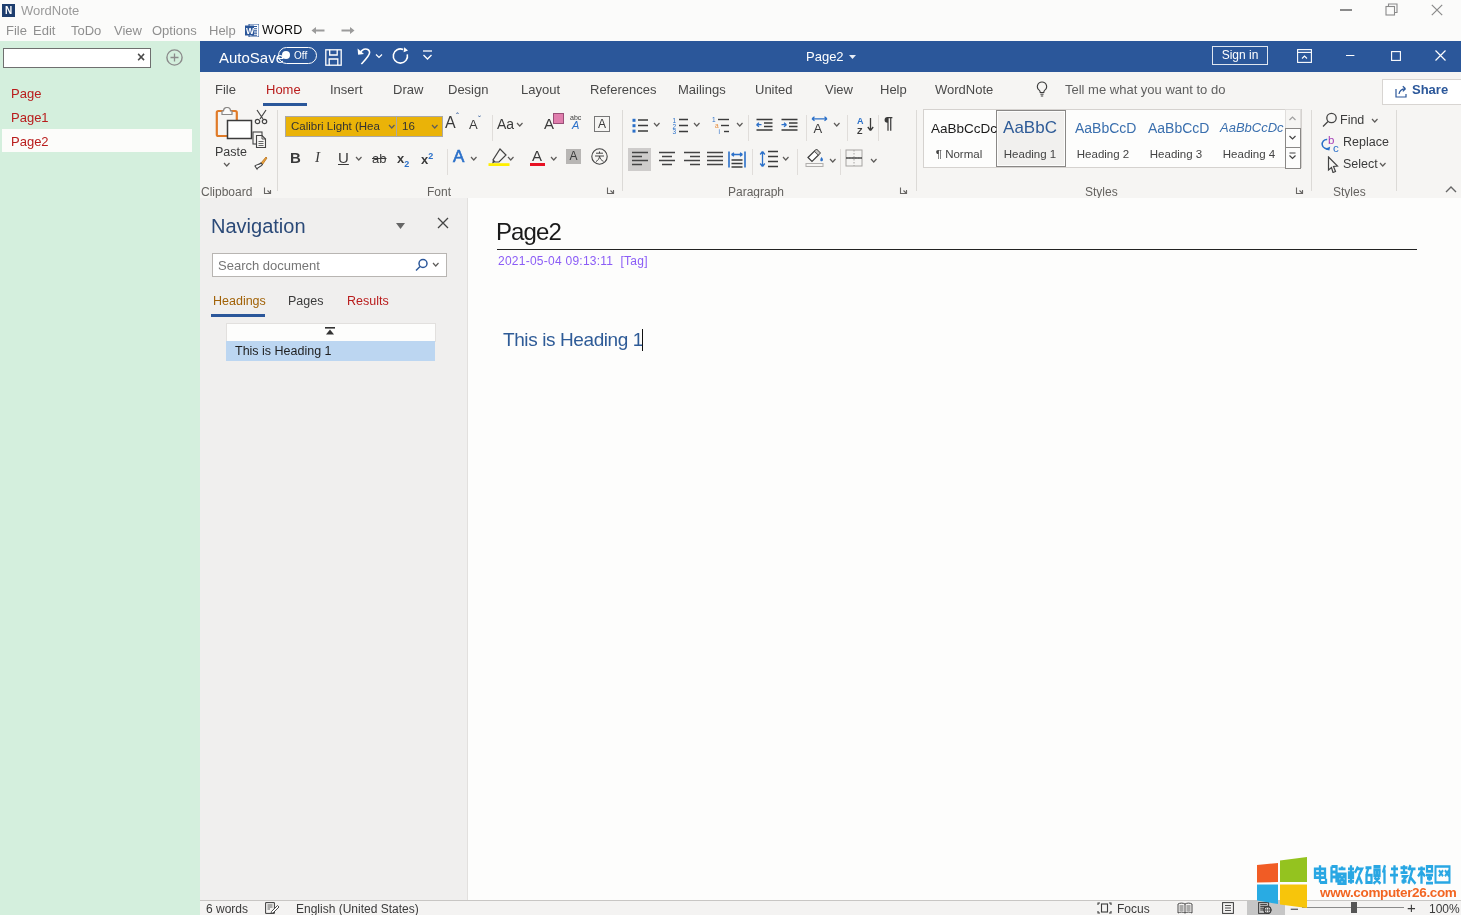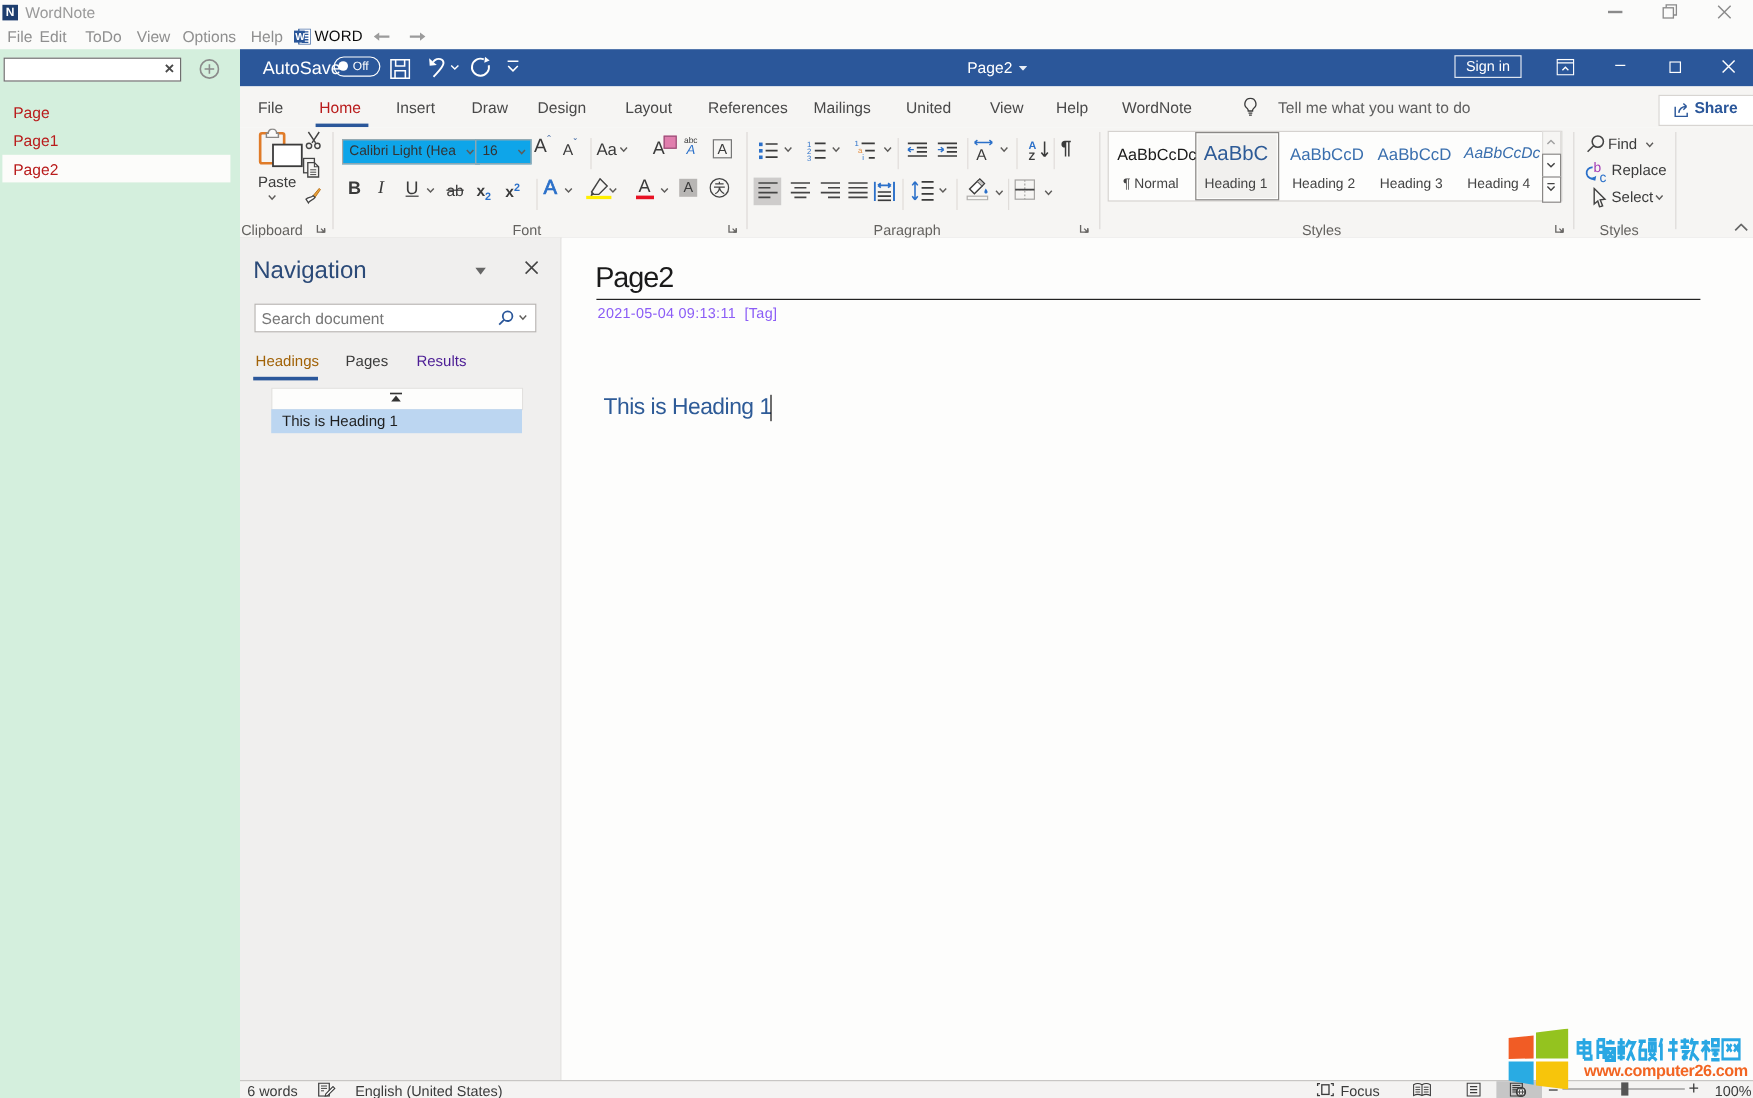--- a/index.html
+++ b/index.html
@@ -13,21 +13,21 @@
 #sidebar{left:0;top:41px;width:200px;height:874px;background:#d4efdd}
 #sb-search{left:3px;top:7px;width:146px;height:18px;background:#fff;border:1px solid #6f6f6f}
 #sb-x{left:137px;top:8px;font-size:14px;color:#4a4a4a;font-weight:bold}
 .sbitem{left:11px;font-size:13px;color:#b91c1c}
 #sb-row{left:2px;top:88px;width:190px;height:23px;background:#fcfcfa}
 
 #titlebar{left:200px;top:41px;width:1261px;height:31px;background:#2b579a;color:#fff}
 #tabrow{left:200px;top:72px;width:1261px;height:34px;background:#f6f5f3}
 #ribbon{left:200px;top:106px;width:1261px;height:92px;background:#f6f5f3;border-bottom:1px solid #d5d2cf}
 .rtab{top:10px;font-size:13px;color:#494949}
-.combo{height:19px;background:#0ea5e9;border:1px solid #aaa8a6;font-size:11.5px;color:#333;line-height:19px;padding-left:5px;white-space:nowrap;overflow:hidden}
+.combo{height:19px;background:#eab308;border:1px solid #aaa8a6;font-size:11.5px;color:#333;line-height:19px;padding-left:5px;white-space:nowrap;overflow:hidden}
 .fico{color:#3b3b3b}
 .rlab{font-size:12.5px;color:#3b3b3b}
 .stysamp{text-align:center;white-space:nowrap}
 .stylab{font-size:11.5px;color:#444;text-align:center}
 .car{width:7px;height:5px;overflow:visible}
 .laun{width:8px;height:8px;overflow:visible}
 .ali{width:16px;height:14px;overflow:visible}
 .rsep{width:1px;top:4px;height:81px;background:#dcdad7}
 .glabel{top:79px;font-size:12px;color:#64625f}
 #navpane{left:200px;top:198px;width:267px;height:703px;background:#f0efee;border-right:1px solid #e2e0de}
@@ -435,21 +435,21 @@
   <div class="a" style="left:18px;top:60px;font-size:13px;color:#767676">Search document</div>
   <svg class="a" style="left:215px;top:60px" width="14" height="14" viewBox="0 0 14 14" fill="none" stroke="#2b579a" stroke-width="1.5">
       <circle cx="8" cy="5.5" r="4"></circle>
       <path d="M5 8.5 L1 12.5"></path>
     </svg>
   <svg class="a car" style="left:233px;top:65px">
       <use href="#caret"></use>
     </svg>
   <div class="a" style="left:13px;top:96px;font-size:12.5px;font-weight:normal;color:#a16207">Headings</div>
   <div class="a" style="left:88px;top:96px;font-size:12.5px;color:#3b3b3b">Pages</div>
-  <div class="a" style="left:147px;top:96px;font-size:12.5px;color:#4c1d95">Results</div>
+  <div class="a" style="left:147px;top:96px;font-size:12.5px;color:#b91c1c">Results</div>
   <div class="a" style="left:11px;top:116px;width:54px;height:3px;background:#2b579a"></div>
   <div class="a" style="left:26px;top:125px;width:208px;height:17px;background:#fdfdfc;border:1px solid #e2e0de"></div>
   <svg class="a" style="left:125px;top:129px" width="10" height="8" viewBox="0 0 10 8">
       <rect x="0" y="0" width="10" height="1.6" fill="#333"></rect>
       <path d="M5 2.5 L9 7.5 H1 Z" fill="#333"></path>
     </svg>
   <div class="a" style="left:26px;top:143px;width:209px;height:20px;background:#bcd6f1"></div>
   <div class="a" style="left:35px;top:146px;font-size:12.5px;color:#1f1f1f">This is Heading 1</div>
 </div>
 <div class="a" id="doc">

